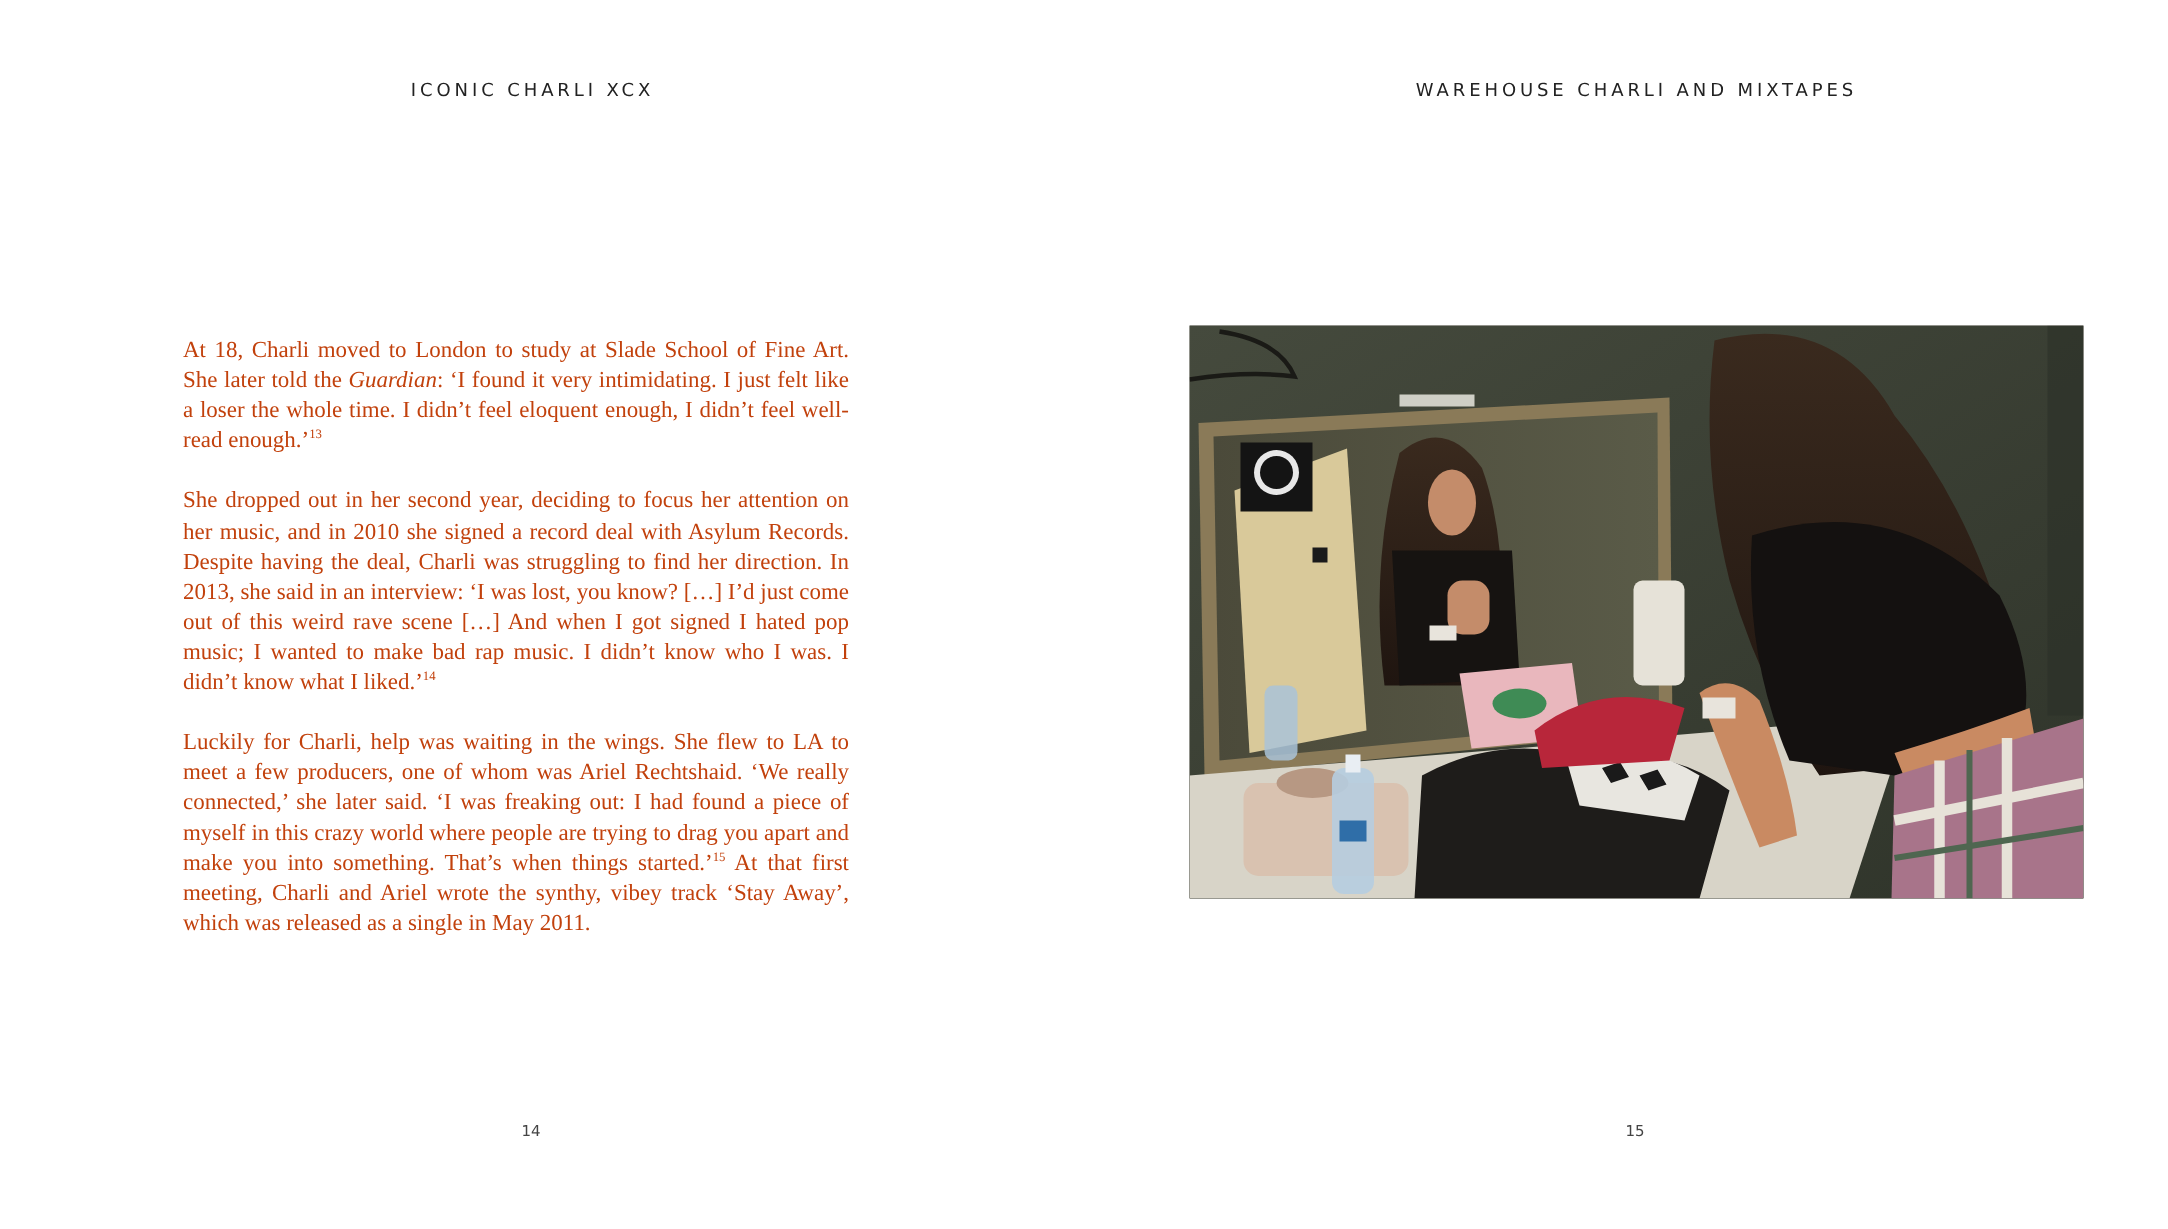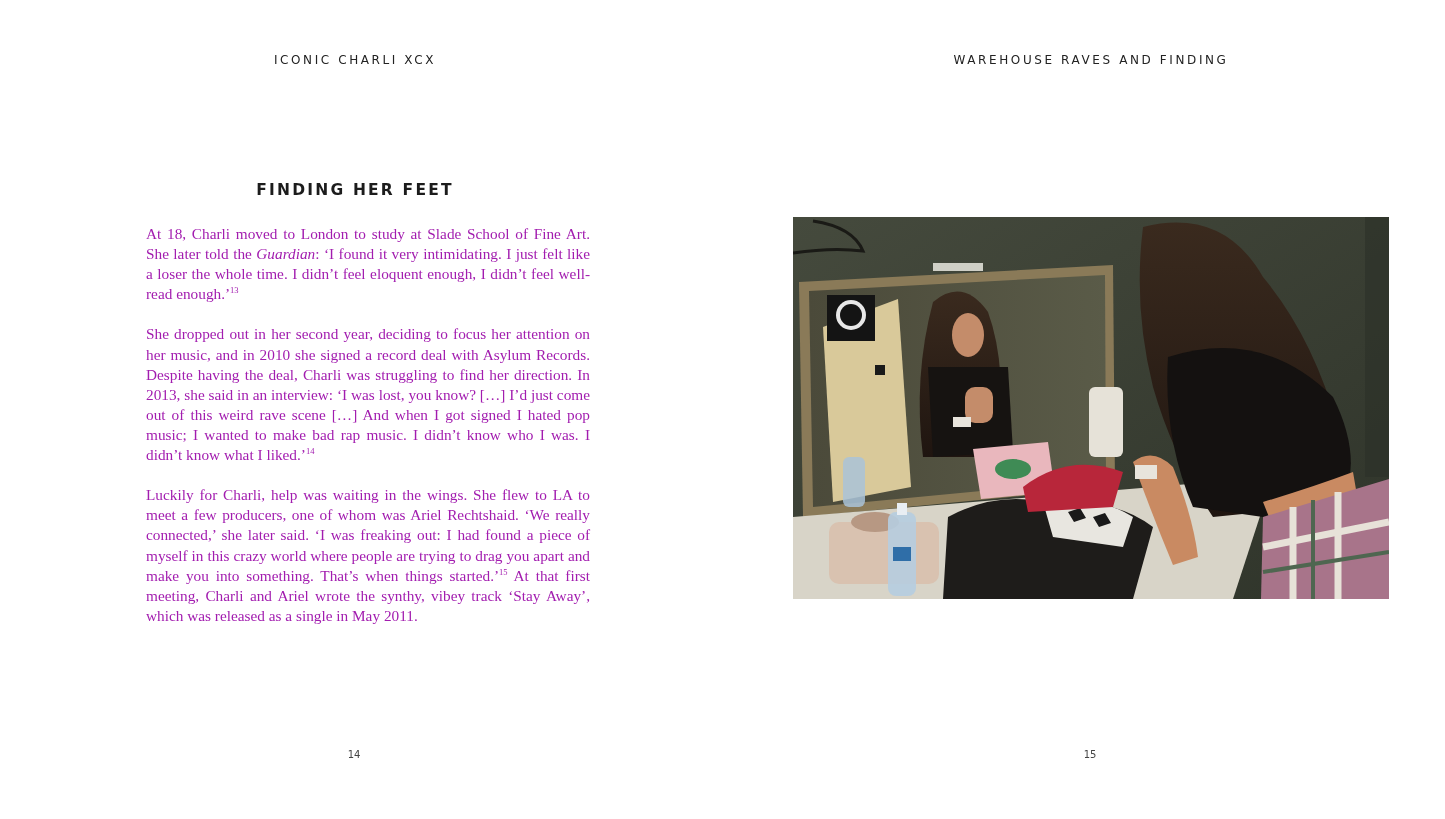--- a/index.html
+++ b/index.html
@@ -21,23 +21,23 @@
     .page-right .running-head { left: 71px; width: 596px; }
 
     .chapter-heading {
       position: absolute; top: 181px; left: 133px; width: 444px;
       text-align: center;
       font-family: "DejaVu Sans", sans-serif;
       font-weight: bold; font-size: 15.5px; letter-spacing: 2.2px; color: #1c1c1c;
     }
 
     .body-text {
-      position: absolute; top: 224px; left: 146px; width: 444px;
+      position: absolute; top: 224px; left: 122px; width: 444px;
       font-family: "Liberation Serif", serif;
-      font-size: 15.3px; line-height: 20.1px; color: #a21caf;
+      font-size: 15.3px; line-height: 20.1px; color: #c2410c;
       text-align: justify; hyphens: none;
     }
     .body-text p { margin-bottom: 20.1px; }
     .body-text p:last-child { margin-bottom: 12px; }
     .body-text sup { font-size: 8.5px; line-height: 0; vertical-align: 6px; }
     .body-text em { font-style: italic; }
 
     .folio {
       position: absolute; top: 749px;
       font-family: "DejaVu Sans", sans-serif; font-size: 10px; color: #444;
@@ -53,35 +53,34 @@
     .photo svg { display: block; width: 100%; height: 100%; }
   </style>
 </head>
 <body>
 
 <div class="spread">
 
   <div class="page page-left">
     <div class="running-head">ICONIC CHARLI XCX</div>
 
-    <h2 class="chapter-heading">FINDING HER FEET</h2>
 
     <div class="body-text">
       <p><span>At 18, Charli moved to London to study at Slade School of Fine Art. She later told the </span><em>Guardian</em><span>: ‘I found it very intimidating. I just felt like a loser the whole time. I didn’t feel eloquent enough, I didn’t feel well-read enough.’</span><sup>13</sup></p>
 
       <p><span>She dropped out in her second year, deciding to focus her attention on her music, and in 2010 she signed a record deal with Asylum Records. Despite having the deal, Charli was struggling to find her direction. In 2013, she said in an interview: ‘I was lost, you know? […] I’d just come out of this weird rave scene […] And when I got signed I hated pop music; I wanted to make bad rap music. I didn’t know who I was. I didn’t know what I liked.’</span><sup>14</sup></p>
 
       <p><span>Luckily for Charli, help was waiting in the wings. She flew to LA to meet a few producers, one of whom was Ariel Rechtshaid. ‘We really connected,’ she later said. ‘I was freaking out: I had found a piece of myself in this crazy world where people are trying to drag you apart and make you into something. That’s when things started.’</span><sup>15</sup><span> At that first meeting, Charli and Ariel wrote the synthy, vibey track ‘Stay Away’, which was released as a single in May 2011.</span></p>
     </div>
 
     <div class="folio">14</div>
   </div>
 
   <div class="page page-right">
-    <div class="running-head">WAREHOUSE RAVES AND FINDING</div>
+    <div class="running-head">WAREHOUSE CHARLI AND MIXTAPES</div>
 
     <div class="photo">
       <svg viewBox="0 0 596 382" preserveAspectRatio="none">
         <defs>
           <linearGradient id="wallG" x1="0" y1="0" x2="1" y2="1">
             <stop offset="0" stop-color="#454a3d"></stop>
             <stop offset="1" stop-color="#2f342a"></stop>
           </linearGradient>
           <linearGradient id="mirrorG" x1="0" y1="0" x2="1" y2="0">
             <stop offset="0" stop-color="#4b4a3a"></stop>

